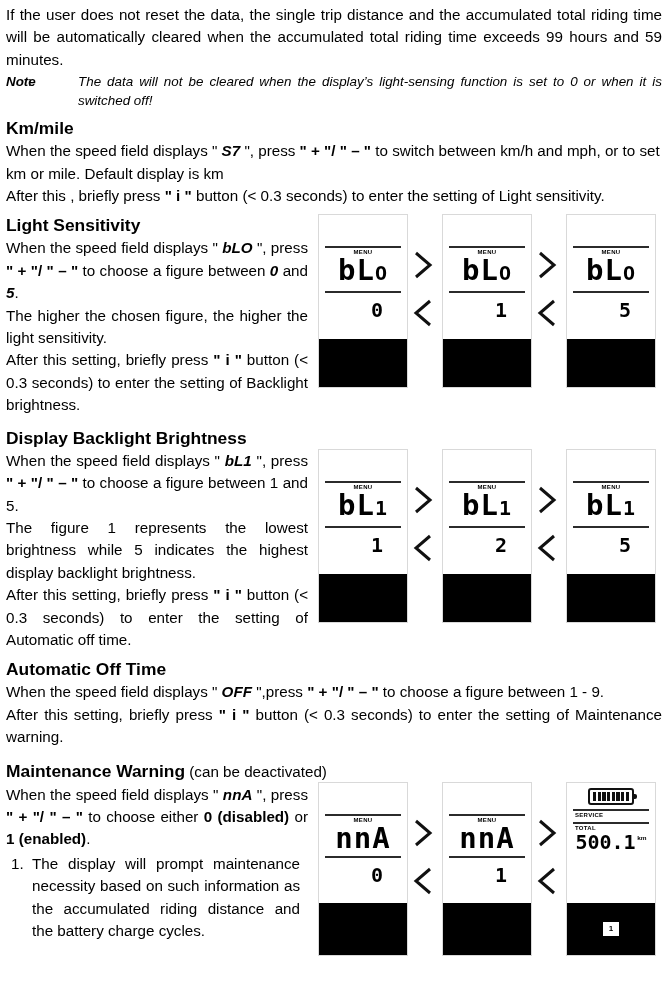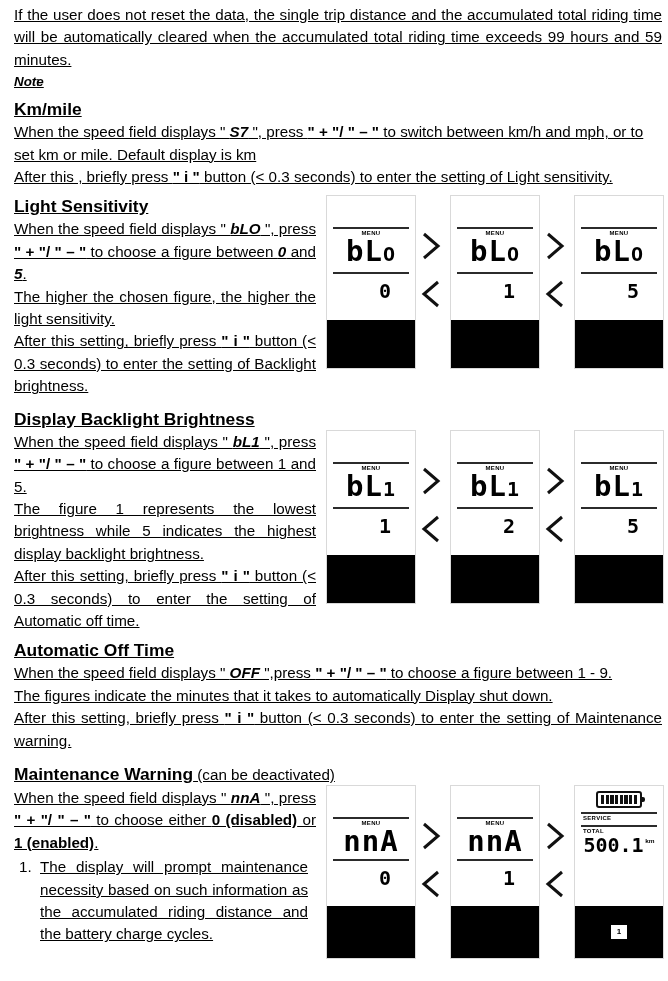--- a/index.html
+++ b/index.html
@@ -8,22 +8,21 @@
     width: 668px; height: 981px;
     background: #ffffff;
     font-family: "Liberation Sans", sans-serif;
     color: #000000;
     overflow: hidden;
   }
   .page {
     position: relative;
     width: 668px;
     height: 981px;
-    padding: 4px 6px 0 14px;
-    text-decoration: underline;
+    padding: 4px 6px 0 6px;
   }
 
   
   p.body {
     margin: 0;
     font-size: 15.2px;
     line-height: 22.4px;
     text-align: justify;
     text-justify: inter-word;
   }
@@ -232,20 +231,21 @@
 </head>
 <body>
 
 <div class="page">
 
   <p class="body">If the user does not reset the data, the single trip distance and the accumulated total riding time will be automatically cleared when the accumulated total riding time exceeds 99 hours and 59 minutes.</p>
 
   <div class="note-row">
     <span class="note-label">Note</span>
     <span class="note-colon">:</span>
+    <span class="note-text">The data will not be cleared when the display’s light-sensing function is set to 0 or when it is switched off!</span>
   </div>
 
   <h2 class="head">Km/mile</h2>
   <p class="body nojust">
     <span>When the speed field displays " </span><b class="i">S7</b><span> ", press </span><b class="s">" + "/ " – "</b><span> to switch between km/h and mph, or to set km or mile. Default display is km</span>
   </p>
   <p class="body nojust">
     <span>After this , briefly press </span><b class="s">" i "</b><span> button (&lt; 0.3 seconds) to enter the setting of Light sensitivity.</span>
   </p>
 
@@ -378,21 +378,20 @@
         </div>
         <div class="lcd-black"></div>
       </div>
     </div>
   </div>
 
   <h2 class="head" style="">Automatic Off Time</h2>
   <p class="body nojust">
     <span>When the speed field displays " </span><b class="i">OFF</b><span> ",press </span><b class="s">" + "/ " – "</b><span> to choose a figure between 1 - 9.</span>
   </p>
-  <p class="body nojust">The figures indicate the minutes that it takes to automatically Display shut down.</p>
   <p class="body">
     <span>After this setting, briefly press </span><b class="s">" i "</b><span> button (&lt; 0.3 seconds) to enter the setting of Maintenance warning.</span>
   </p>
 
   <div class="section" style="margin-top:11px">
     <h2 class="head"><span>Maintenance Warning</span><span class="reg"> (can be deactivated)</span></h2>
     <div class="col-text">
       <p>
         <span>When the speed field displays " </span><b class="i">nnA</b><span> ", press </span><b class="s">" + "/ " – "</b><span>  to choose either </span><b class="s">0 (disabled)</b><span> or </span><b class="s">1 (enabled)</b><span>.</span>
       </p>

